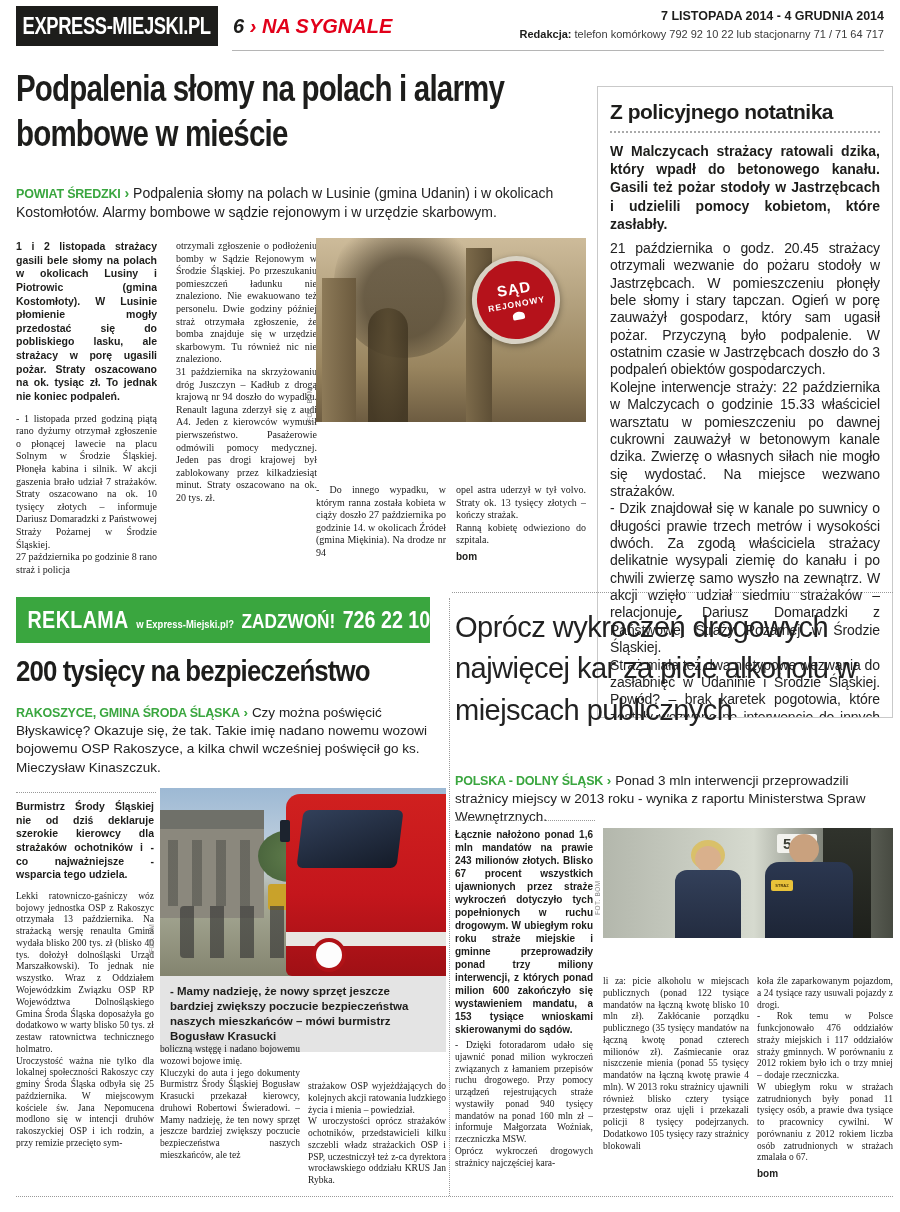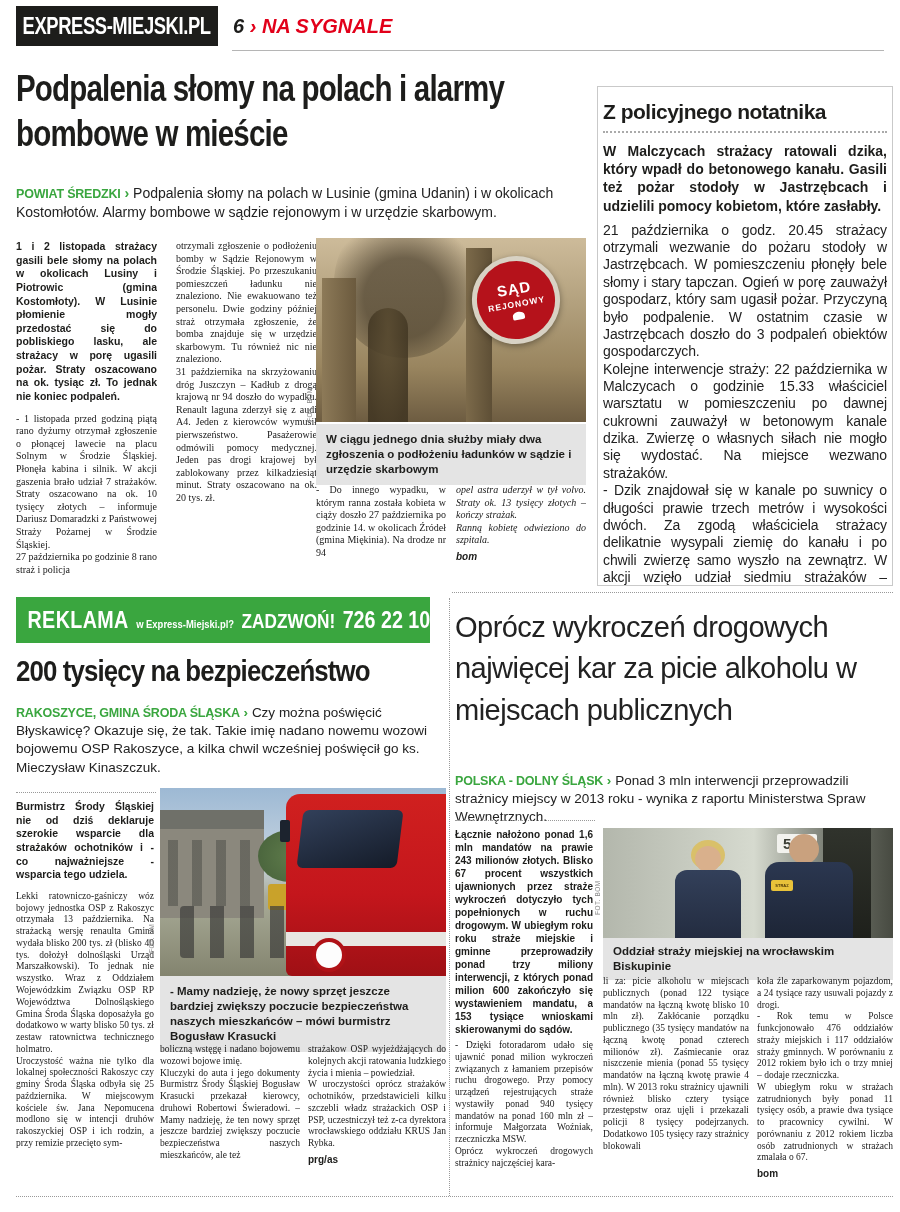--- a/index.html
+++ b/index.html
@@ -28,21 +28,21 @@
   .body-serif{font-family:"Liberation Serif","DejaVu Serif",serif;font-size:10px;line-height:1.26;text-align:justify;white-space:pre-line;color:#191919;}
   .col{overflow:hidden;}
   .byline{font-weight:bold;font-size:10px;margin-top:4px;}
   .caption{background:#e4e4e4;font-weight:bold;font-size:11.5px;line-height:1.3;padding:8px 10px;color:#1d1d1b;}
   .vcredit{writing-mode:vertical-rl;transform:rotate(180deg);font-size:6.5px;color:#8a8a8a;letter-spacing:0.5px;}
 
   .dotted-h{border-top:1px dotted #999;height:0;}
   .dotted-v{border-left:1px dotted #999;width:0;}
 
   
-  .notebook{left:597px;top:86px;width:296px;height:500px;border:1px solid #c9c9c9;padding:13px 5px;overflow:hidden;}
+  .notebook{left:597px;top:86px;width:296px;height:632px;border:1px solid #c9c9c9;padding:13px 12px;overflow:hidden;}
   .nb-title{font-size:21px;font-weight:bold;letter-spacing:-0.5px;}
   .nb-rule{border-bottom:2px dotted #aaa;margin:7px 0 9px;}
   .nb-intro{font-weight:bold;font-size:14px;line-height:1.3;text-align:justify;}
   .nb-body{font-size:14px;line-height:1.24;letter-spacing:-0.1px;text-align:justify;white-space:pre-line;margin-top:7px;color:#222;}
 
   
   .ad{left:16px;top:597px;width:414px;height:46px;background:#3aa63f;overflow:hidden;display:flex;align-items:center;}
   .ad-inner{display:flex;align-items:baseline;gap:9px;white-space:nowrap;padding-left:14px;width:505px;transform:scaleX(0.82);transform-origin:left center;color:#fff;}
   .ad-label{font-size:24px;font-weight:bold;letter-spacing:0.5px;}
   .ad-q{font-size:11.5px;font-weight:bold;}
@@ -89,20 +89,24 @@
 <div id="page">
 
   <div class="abs logo-box">
     <span class="logo-text">EXPRESS-MIEJSKI.PL</span>
   </div>
   <div class="abs section-line">
     <span>6</span>
     <span class="section-red">›</span>
     <span class="section-red">NA SYGNALE</span>
   </div>
+  <div class="abs hdr-right">
+    <div class="hdr-date">7 LISTOPADA 2014 - 4 GRUDNIA 2014</div>
+    <div class="hdr-contact"><b>Redakcja:</b><span> telefon komórkowy 792 92 10 22 lub stacjonarny 71 / 71 64 717</span></div>
+  </div>
   <div class="abs hdr-rule"></div>
 
   <div class="abs headline" style="left:16px;top:66px;width:700px;font-size:36px;transform:scaleX(0.82);">Podpalenia słomy na polach i alarmy bombowe w mieście</div>
 
   <div class="abs lead" style="left:16px;top:184px;width:572px;">
     <span class="lead-label">POWIAT ŚREDZKI</span>
     <span class="lead-arrow">›</span>
     <span>Podpalenia słomy na polach w Lusinie (gmina Udanin) i w okolicach Kostomłotów. Alarmy bombowe w sądzie rejonowym i w urzędzie skarbowym.</span>
   </div>
 
@@ -120,24 +124,23 @@
     <div class="p1-statue"></div>
     <div class="p1-col2"></div>
     <div class="p1-sign">
       <span class="l1">SĄD</span>
       <span class="l2">REJONOWY</span>
       <span class="p1-eagle"></span>
     </div>
   </div>
   <div class="abs vcredit" style="left:306px;top:352px;height:70px;">FOT. BOM</div>
 
-  <div class="abs caption" style="left:316px;top:424px;width:270px;">W ciągu jednego dnia służby miały dwa zgłoszenia o podłożeniu ładunków w sądzie i urzędzie skarbowym</div>
 
   <div class="abs col body-serif" style="left:316px;top:484px;width:130px;height:100px;">- Do innego wypadku, w którym ranna została kobieta w ciąży doszło 27 października po godzinie 14. w okolicach Źródeł (gmina Miękinia). Na drodze nr 94</div>
-  <div class="abs col" style="left:456px;top:484px;width:130px;height:100px;font-style:italic;">
+  <div class="abs col" style="left:456px;top:484px;width:130px;height:100px;">
     <div class="body-serif">opel astra uderzył w tył volvo. Straty ok. 13 tysięcy złotych – kończy strażak.
 Ranną kobietę odwieziono do szpitala.</div>
     <div class="byline">bom</div>
   </div>
 
   <div class="abs notebook">
     <div class="nb-title">Z policyjnego notatnika</div>
     <div class="nb-rule"></div>
     <div class="nb-intro">W Malczycach strażacy ratowali dzika, który wpadł do betonowego kanału. Gasili też pożar stodoły w Jastrzębcach i udzielili pomocy kobietom, które zasłabły.</div>
     <div class="nb-body">21 października o godz. 20.45 strażacy otrzymali wezwanie do pożaru stodoły w Jastrzębcach. W pomieszczeniu płonęły bele słomy i stary tapczan. Ogień w porę zauważył gospodarz, który sam ugasił pożar. Przyczyną było podpalenie. W ostatnim czasie w Jastrzębcach doszło do 3 podpaleń obiektów gospodarczych.
@@ -164,21 +167,21 @@
 
   <div class="abs lead" style="left:16px;top:704px;width:422px;font-size:13.5px;">
     <span class="lead-label">RAKOSZYCE, GMINA ŚRODA ŚLĄSKA</span>
     <span class="lead-arrow">›</span>
     <span>Czy można poświęcić Błyskawicę? Okazuje się, że tak. Takie imię nadano nowemu wozowi bojowemu OSP Rakoszyce, a kilka chwil wcześniej poświęcił go ks. Mieczysław Kinaszczuk.</span>
   </div>
 
   <div class="abs dotted-h" style="left:16px;top:792px;width:140px;"></div>
 
   <div class="abs col" style="left:16px;top:800px;width:138px;height:390px;">
-    <div class="intro-bold">Burmistrz Środy Śląskiej nie od dziś deklaruje szerokie wsparcie dla strażaków ochotników i - co najważniejsze - wsparcia tego udziela.</div>
+    <div class="intro-bold">Burmistrz Środy Śląskiej nie od dziś deklaruje szerokie kierowcy dla strażaków ochotników i - co najważniejsze - wsparcia tego udziela.</div>
     <div class="body-serif" style="margin-top:9px;font-size:9.5px;line-height:1.24;">Lekki ratowniczo-gaśniczy wóz bojowy jednostka OSP z Rakoszyc otrzymała 13 października. Na strażacką wersję renaulta Gmina wydała blisko 200 tys. zł (blisko 40 tys. dołożył dolnośląski Urząd Marszałkowski). To jednak nie wszystko. Wraz z Oddziałem Wojewódzkim Związku OSP RP Województwa Dolnośląskiego Gmina Środa Śląska doposażyła go dodatkowo w warty blisko 50 tys. zł zestaw ratownictwa technicznego holmatro.
 Uroczystość ważna nie tylko dla lokalnej społeczności Rakoszyc czy gminy Środa Śląska odbyła się 25 października. W miejscowym kościele św. Jana Nepomucena modlono się w intencji druhów rakoszyckiej OSP i ich rodzin, a przy remizie przecięto sym-</div>
   </div>
 
   <div class="abs vcredit" style="left:148px;top:893px;height:60px;">FOT. UM</div>
 
   <div class="abs photo p2">
     <div class="p2-bldg"></div>
     <div class="p2-windows"></div>
     <div class="p2-tree"></div>
@@ -190,21 +193,21 @@
       <div class="p2-stripe"></div>
       <div class="p2-emblem"></div>
     </div>
   </div>
 
   <div class="abs caption" style="left:160px;top:976px;width:286px;">- Mamy nadzieję, że nowy sprzęt jeszcze bardziej zwiększy poczucie bezpieczeństwa naszych mieszkańców – mówi burmistrz Bogusław Krasucki</div>
 
   <div class="abs col body-serif" style="left:160px;top:1044px;width:140px;height:148px;font-size:9.5px;line-height:1.24;">boliczną wstęgę i nadano bojowemu wozowi bojowe imię.
 Kluczyki do auta i jego dokumenty Burmistrz Środy Śląskiej Bogusław Krasucki przekazał kierowcy, druhowi Robertowi Świeradowi. – Mamy nadzieję, że ten nowy sprzęt jeszcze bardziej zwiększy poczucie bezpieczeństwa naszych mieszkańców, ale też</div>
   <div class="abs col" style="left:308px;top:1044px;width:138px;height:148px;">
-    <div class="body-serif" style="font-size:9.5px;line-height:1.24;">strażakow OSP wyjeżdżających do kolejnych akcji ratowania ludzkiego życia i mienia – powiedział.
+    <div class="body-serif" style="font-size:9.5px;line-height:1.24;margin-top:37px;">strażakow OSP wyjeżdżających do kolejnych akcji ratowania ludzkiego życia i mienia – powiedział.
 W uroczystości oprócz strażaków ochotników, przedstawicieli kilku szczebli władz strażackich OSP i PSP, uczestniczył też z-ca dyrektora wrocławskiego oddziału KRUS Jan Rybka.</div>
     <div class="byline">prg/as</div>
   </div>
 
   <div class="abs" style="left:455px;top:606px;width:445px;font-size:30px;line-height:1.38;letter-spacing:-0.6px;color:#222;transform:scaleX(0.97);transform-origin:left top;">Oprócz wykroczeń drogowych najwięcej kar za picie alkoholu w miejscach publicznych</div>
 
   <div class="abs lead" style="left:455px;top:772px;width:438px;font-size:13.5px;">
     <span class="lead-label">POLSKA - DOLNY ŚLĄSK</span>
     <span class="lead-arrow">›</span>
     <span>Ponad 3 mln interwencji przeprowadzili strażnicy miejscy w 2013 roku - wynika z raportu Ministerstwa Spraw Wewnętrznych.</span>
@@ -224,21 +227,20 @@
     <div class="p3-door"></div>
     <div class="p3-plate">544</div>
     <div class="p3-hair"></div>
     <div class="p3-head1"></div>
     <div class="p3-body1"></div>
     <div class="p3-head2"></div>
     <div class="p3-body2"></div>
     <div class="p3-patch">STRAŻ MIEJSKA</div>
   </div>
 
-  <div class="abs caption" style="left:603px;top:938px;width:290px;padding:6px 10px;">Oddział straży miejskiej na wrocławskim Biskupinie</div>
 
   <div class="abs col body-serif" style="left:603px;top:976px;width:146px;height:214px;font-size:9.5px;line-height:1.24;">li za: picie alkoholu w miejscach publicznych (ponad 122 tysiące mandatów na łączną kwotę blisko 10 mln zł). Zakłócanie porządku publicznego (35 tysięcy mandatów na łączną kwotę ponad czterech milionów zł). Zaśmiecanie oraz niszczenie mienia (ponad 55 tysięcy mandatów na łączną kwotę prawie 4 mln). W 2013 roku strażnicy ujawnili również blisko cztery tysiące przestępstw oraz ujęli i przekazali policji 8 tysięcy podejrzanych. Dodatkowo 105 tysięcy razy strażnicy blokowali</div>
   <div class="abs col" style="left:757px;top:976px;width:136px;height:214px;">
     <div class="body-serif" style="font-size:9.5px;line-height:1.24;">koła źle zaparkowanym pojazdom, a 24 tysiące razy usuwali pojazdy z drogi.
 - Rok temu w Polsce funkcjonowało 476 oddziałów straży miejskich i 117 oddziałów straży gminnych. W porównaniu z 2012 rokiem było ich o trzy mniej – dodaje rzeczniczka.
 W ubiegłym roku w strażach zatrudnionych były ponad 11 tysięcy osób, a prawie dwa tysiące to pracownicy cywilni. W porównaniu z 2012 rokiem liczba osób zatrudnionych w strażach zmalała o 67.</div>
     <div class="byline">bom</div>
   </div>
 
 </div>

